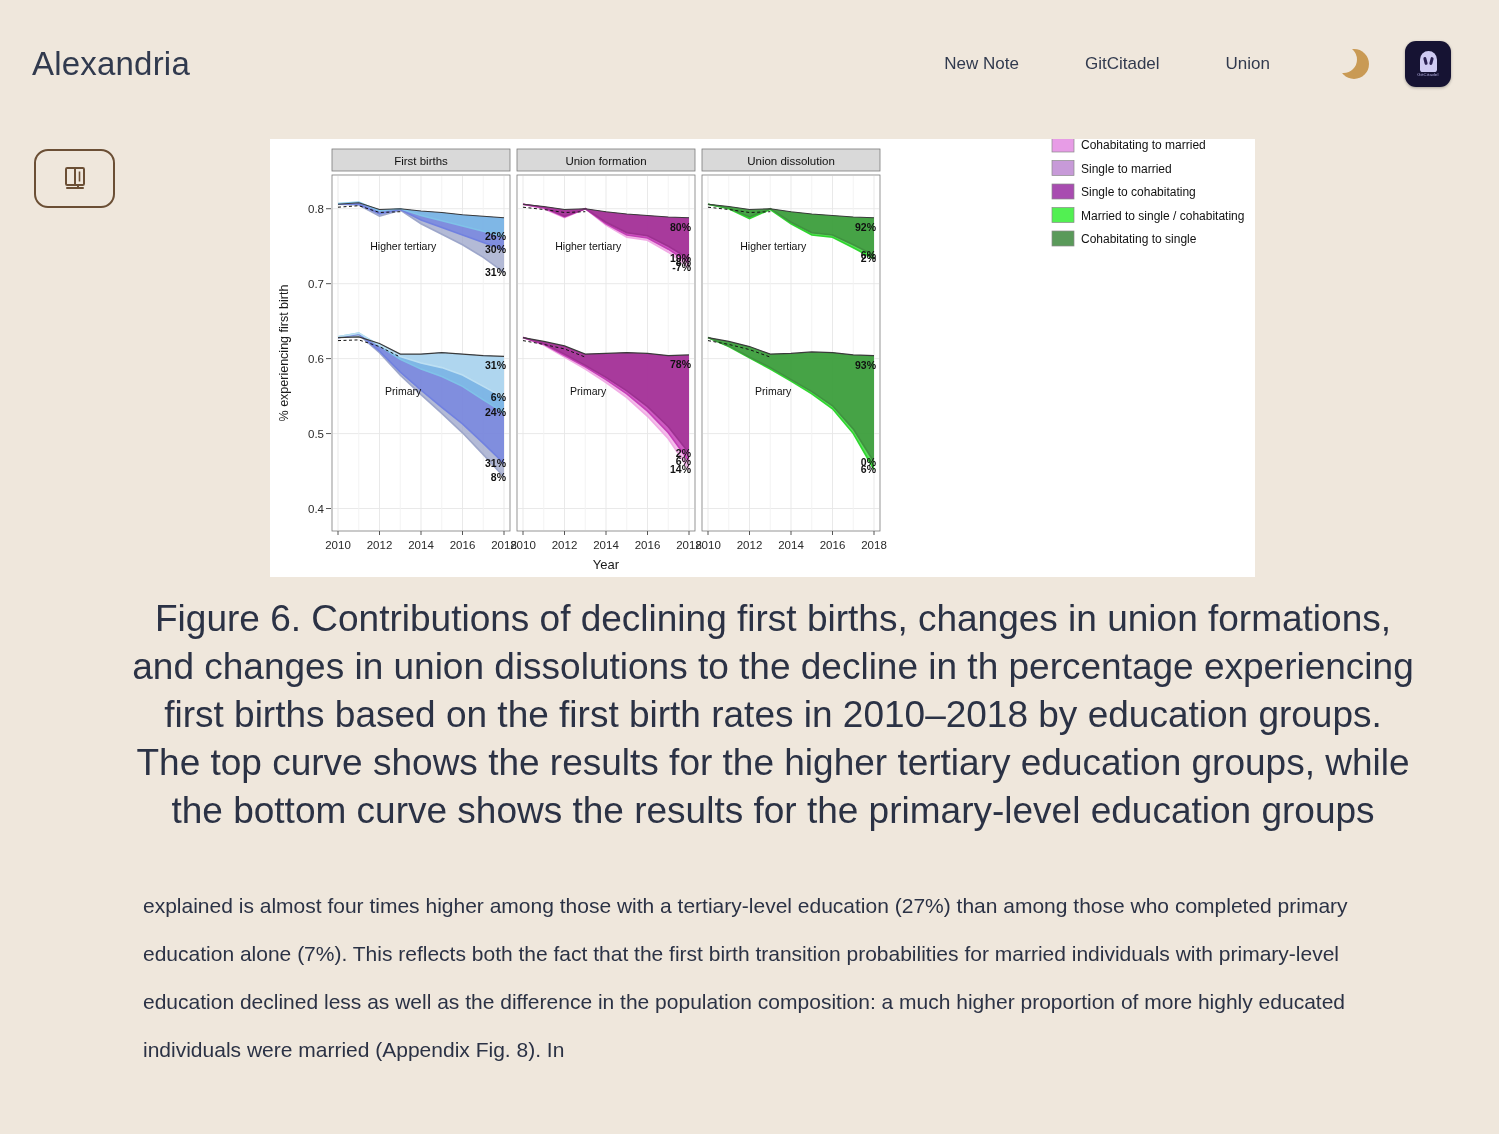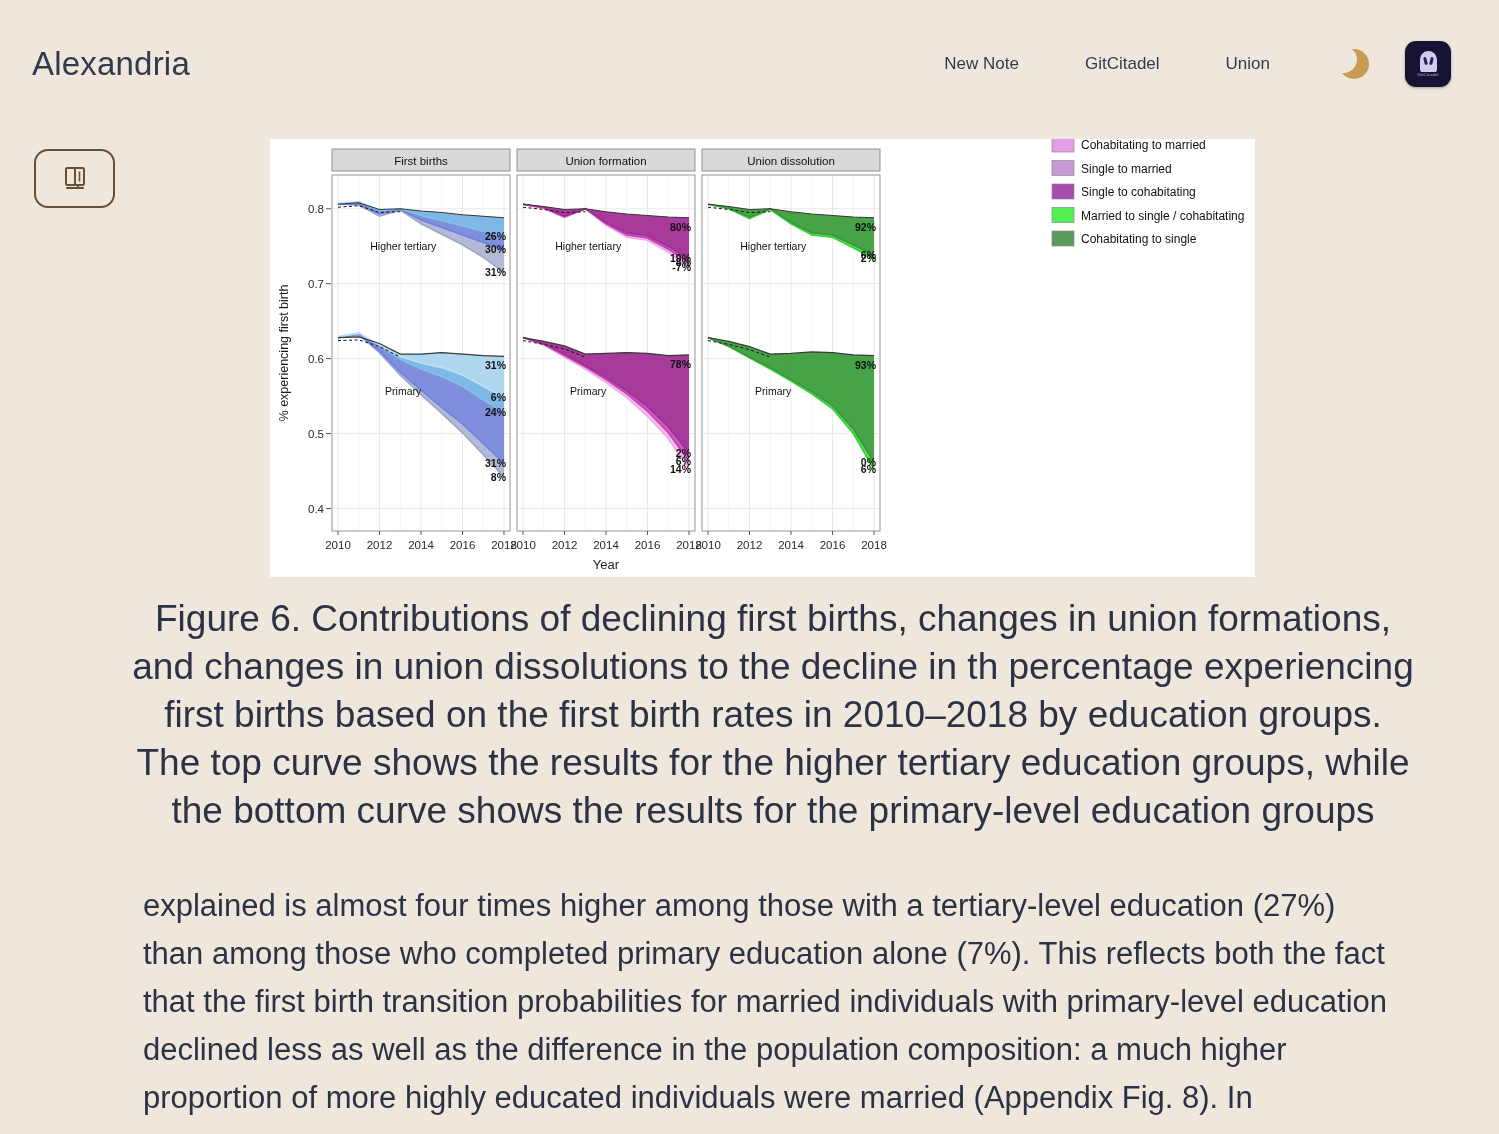--- a/index.html
+++ b/index.html
@@ -139,21 +139,21 @@
     font-size: 37px;
     line-height: 48px;
     color: #2b3245;
   }
 
   
   .bodytext {
     position: absolute;
     left: 143px; top: 882px;
     width: 1250px;
-    font-size: 31px;
+    font-size: 21px;
     line-height: 48px;
     color: #2b3245;
     text-align: left;
   }
 </style>
 </head>
 <body>
 
 <div class="header">
   <div class="brand">Alexandria</div>

